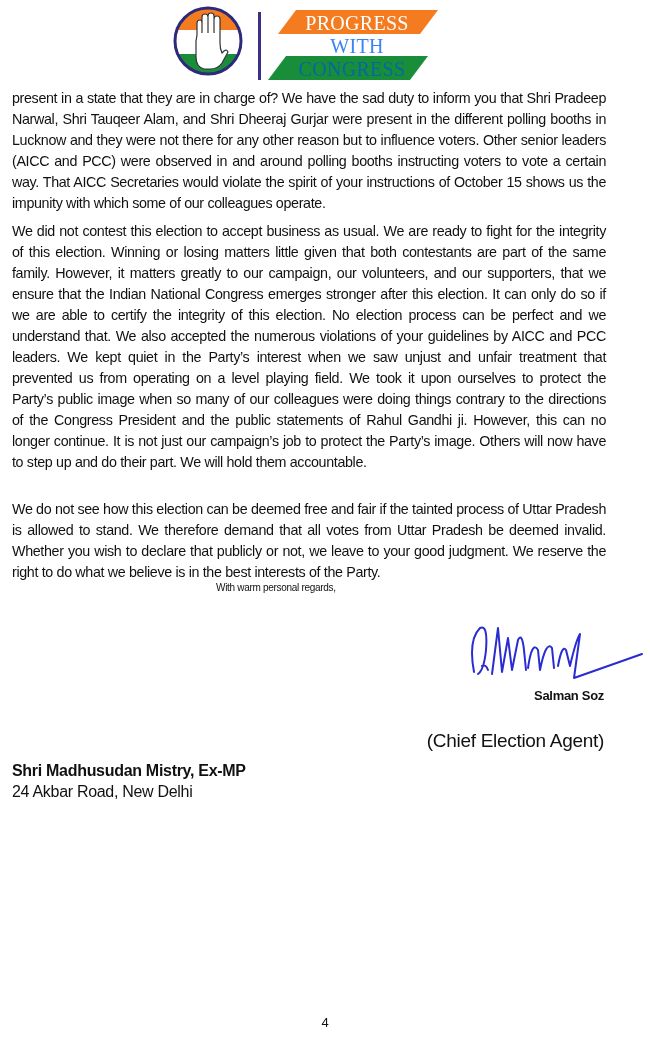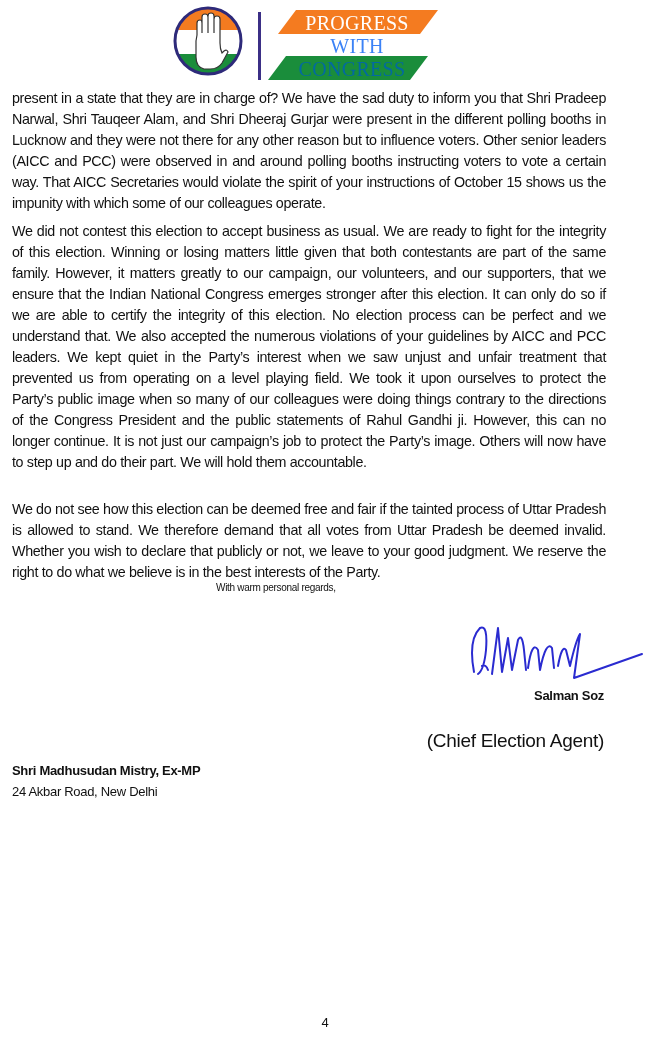--- a/index.html
+++ b/index.html
@@ -17,21 +17,21 @@
 
   .body-text { position: absolute; left: 12px; width: 594px; font-size: 14.3px; line-height: 21px;
                text-align: justify; color: #111; font-family: "Liberation Sans Narrow", "Liberation Sans", sans-serif; letter-spacing: -0.35px; }
   .p1 { top: 88px; }
   .p2 { top: 221px; }
   .p3 { top: 499px; }
   .closing { position: absolute; left: 216px; top: 582px; font-size: 10px; letter-spacing: -0.3px; }
   .signature { position: absolute; left: 466px; top: 620px; width: 186px; height: 60px; }
   .signer-name { position: absolute; right: 46px; top: 688px; font-size: 13px; font-weight: bold; letter-spacing: -0.3px; margin-left: 20px; }
   .signer-title { position: absolute; right: 46px; top: 730px; font-size: 19px; letter-spacing: -0.3px; }
-  .addr { position: absolute; left: 12px; top: 761px; font-size: 13px; line-height: 20.5px; letter-spacing: -0.3px; }
+  .addr { position: absolute; left: 12px; top: 761px; font-size: 16px; line-height: 20.5px; letter-spacing: -0.3px; }
   .addr .bold { font-weight: bold; }
   .page-num { position: absolute; left: 0; width: 650px; top: 1015px; text-align: center; font-size: 13px; }
 </style>
 </head>
 <body>
 
 <div class="header">
   <svg class="logo-circle" viewBox="0 0 72 72">
     <defs>
         <clipPath id="cc">

